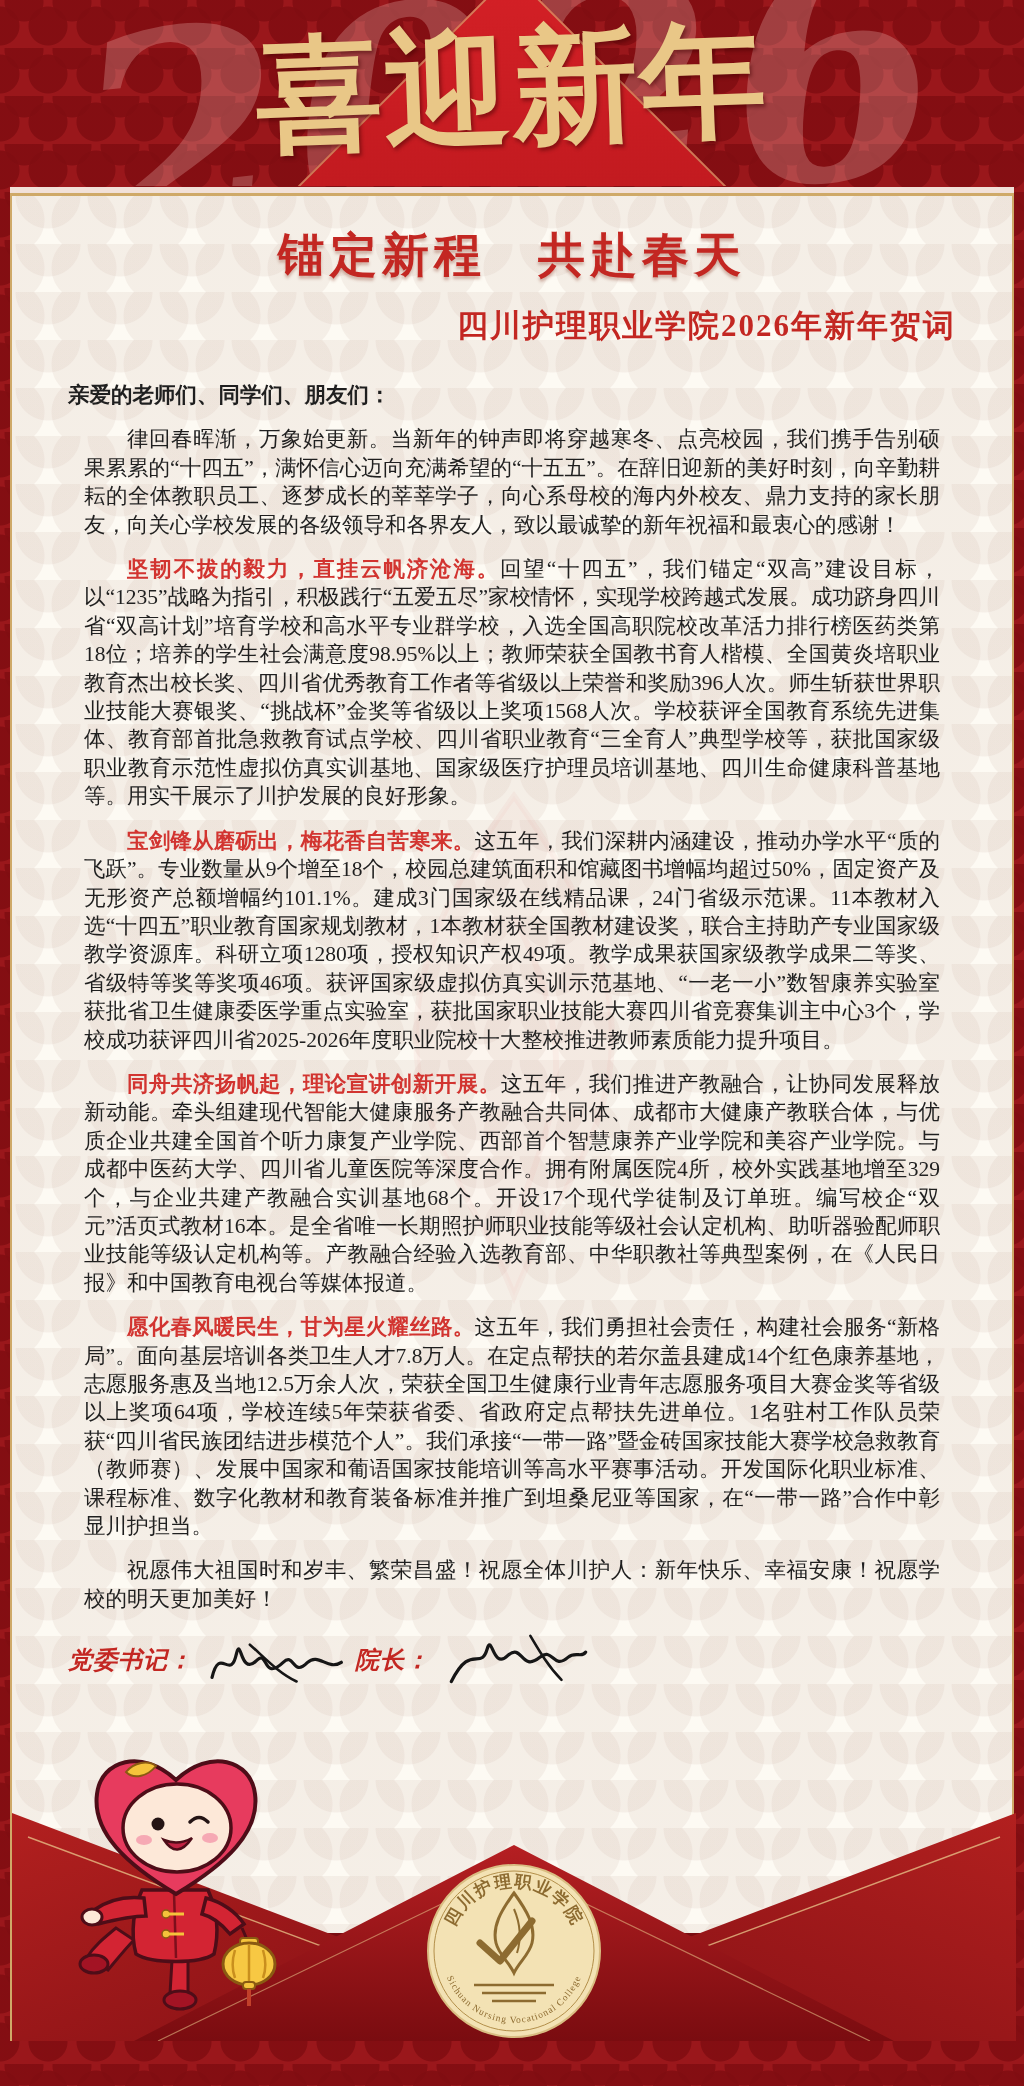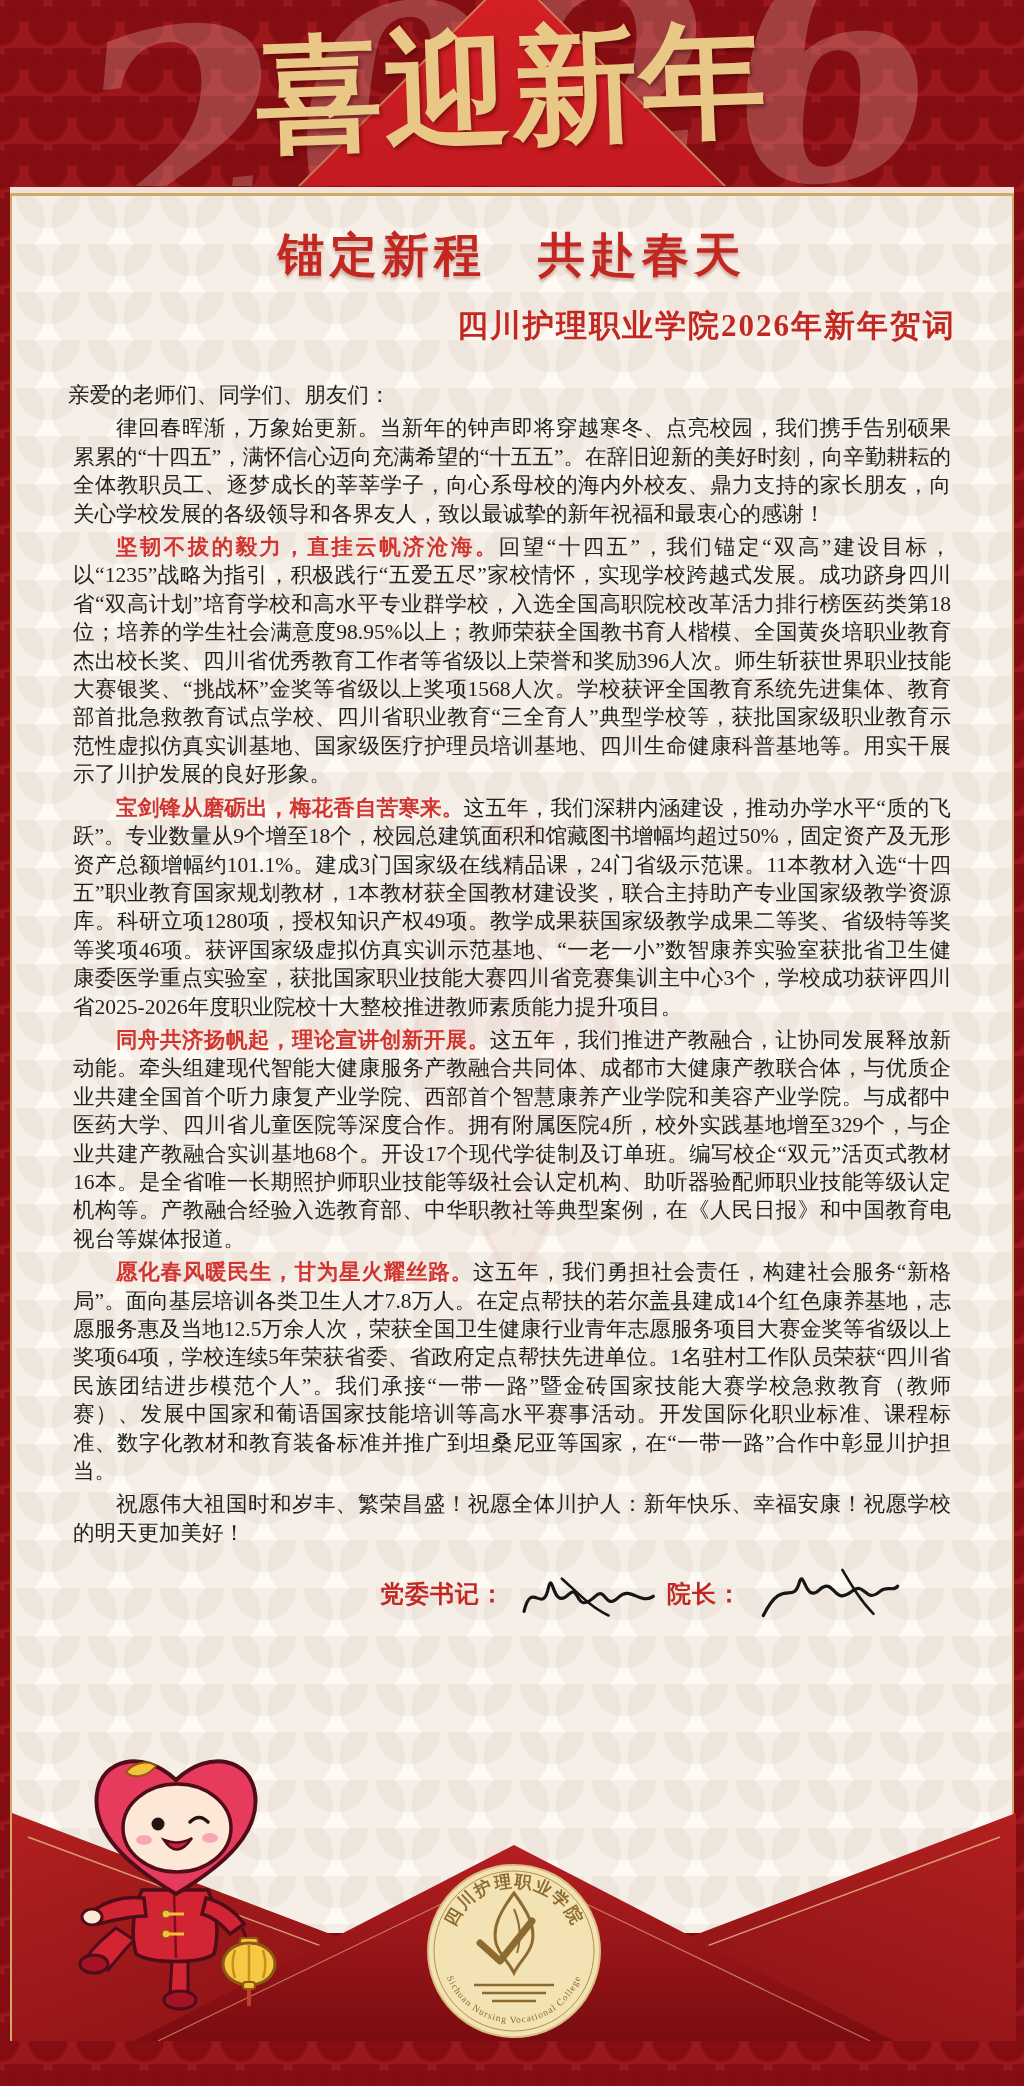--- a/index.html
+++ b/index.html
@@ -35,27 +35,27 @@
       radial-gradient(circle at 0 24px, rgba(206,181,170,.17) 32px, transparent 33px),
       radial-gradient(circle at 72px 24px, rgba(206,181,170,.17) 32px, transparent 33px);
     background-size:72px 48px;}
   .paper-watermark{position:absolute;left:312px;top:580px;opacity:.5;z-index:0;}
   .letter{position:relative;z-index:1;padding:28px 56px 0 56px;}
   .title{margin:0;text-align:center;font-family:"Liberation Sans","DejaVu Sans",sans-serif;
     font-size:47px;font-weight:900;letter-spacing:5px;color:#c32722;
     text-shadow:0 3px 3px rgba(140,60,40,.35);}
   .subtitle{margin:18px 0 0 0;text-align:right;font-size:31px;font-weight:bold;
     letter-spacing:2px;color:#c32722;}
-  .salutation{margin:34px 0 0 0;font-size:21.5px;line-height:28.4px;font-weight:normal;color:#1f1f1f;}
+  .salutation{margin:34px 0 0 0;font-size:21.5px;line-height:28.4px;font-weight:bold;color:#1f1f1f;}
   .paragraphs{font-size:21.5px;line-height:28.4px;color:#1f1f1f;text-align:justify;}
-  .paragraphs p{margin:5px;text-indent:2em;}
+  .paragraphs p{margin:16px;text-indent:2em;}
   .paragraphs .lead{color:#d23430;font-weight:bold;}
   
-  .signature-row{position:relative;z-index:4;display:flex;justify-content:flex-end;align-items:center;
-    margin:16px 48px 0 0;gap:6px;}
+  .signature-row{position:relative;z-index:4;display:flex;align-items:center;
+    margin:16px 48px 0 0;gap:6px;font-style:italic;}
   .sig-label{font-size:24px;font-weight:bold;color:#c32722;letter-spacing:1px;}
   .sig{transform:rotate(-4deg);}
   
   .mascot{position:absolute;left:52px;top:1536px;z-index:6;}
   
   .envelope{position:absolute;left:0;bottom:0;width:100%;height:248px;z-index:3;}
 </style>
 </head>
 <body>
 

